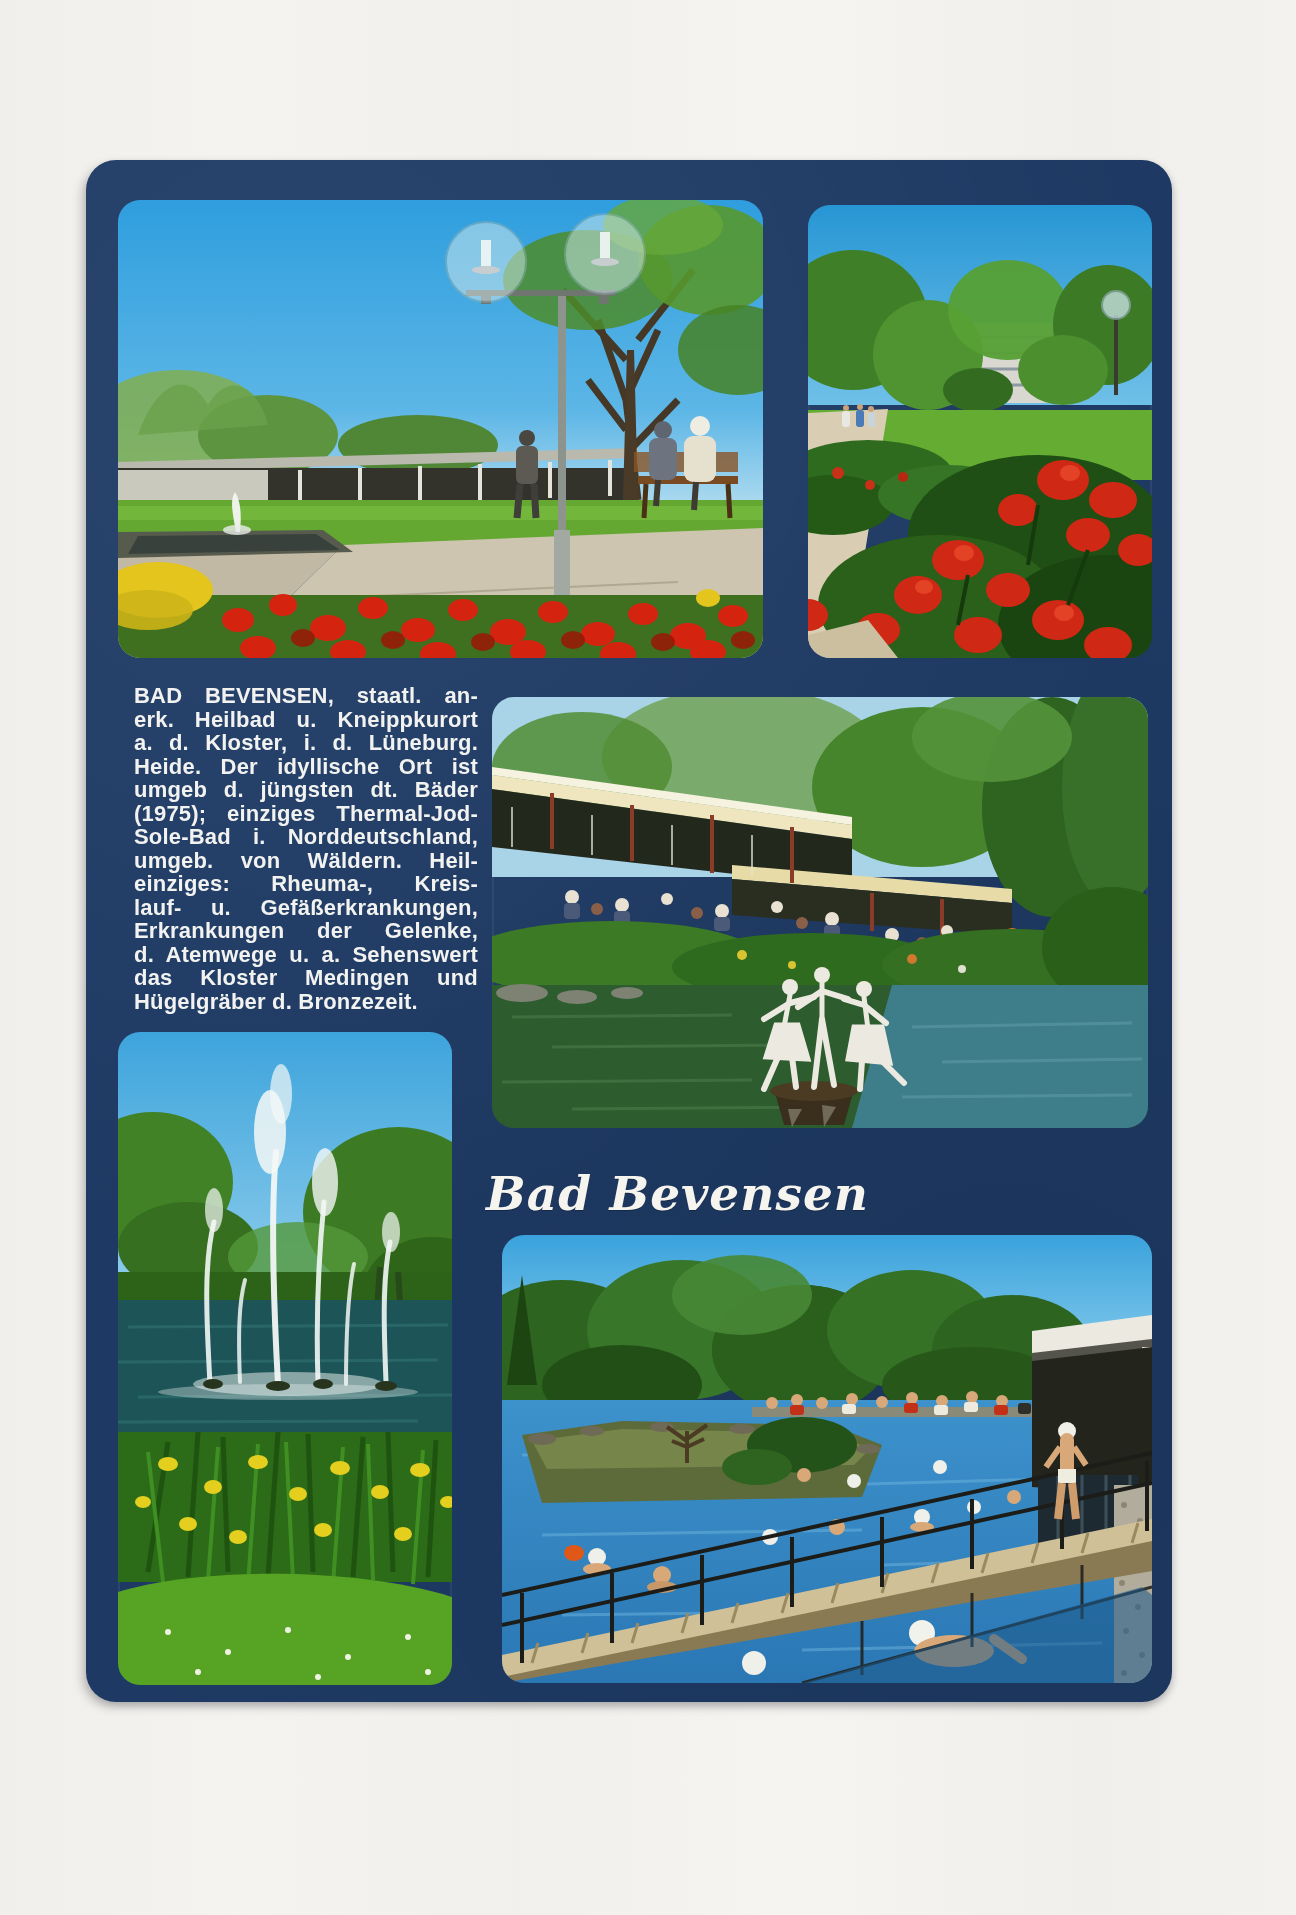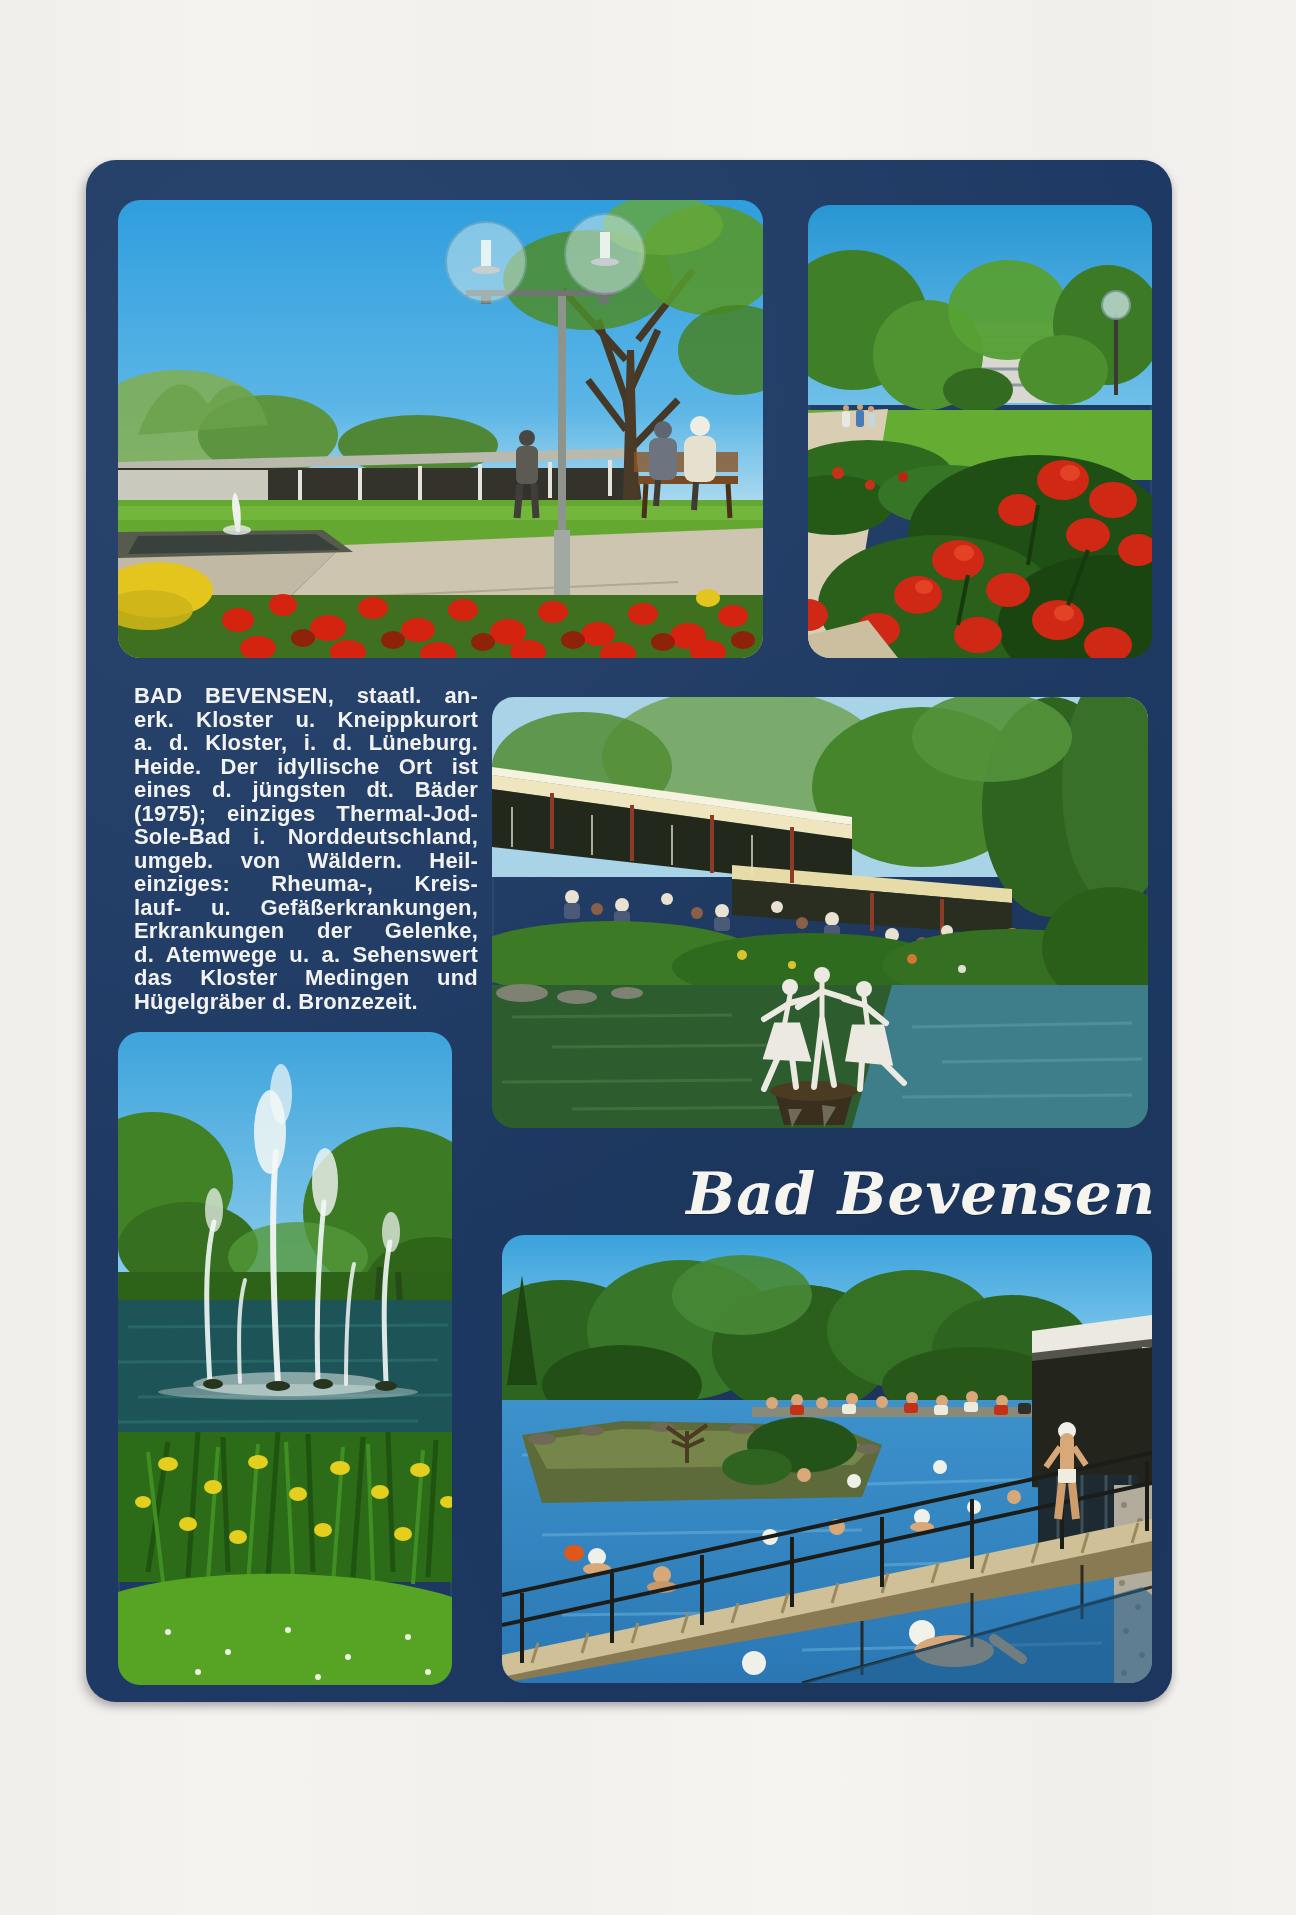--- a/index.html
+++ b/index.html
@@ -24,23 +24,23 @@
   .photo svg{display:block;width:100%;height:100%;}
   .text-block{
     position:absolute;left:48px;top:524px;width:344px;
     color:#f2f3f0;font-weight:bold;font-size:22px;line-height:23.5px;
     letter-spacing:0.2px;
   }
   .text-block .line{text-align:justify;text-align-last:justify;}
   .text-block .line.last{text-align:right;text-align-last:left;}
   .card-title{
     position:absolute;left:400px;top:986px;width:670px;height:96px;
-    text-align:right;
+    text-align:left;
     font-family:"DejaVu Serif",serif;font-style:italic;font-weight:bold;
-    font-size:58px;line-height:96px;color:#f5f4ef;letter-spacing:1px;
+    font-size:47px;line-height:96px;color:#f5f4ef;letter-spacing:1px;
     text-shadow:0 1px 0 rgba(0,0,0,0.25);
     white-space:nowrap;
   }
 </style>
 </head>
 <body>
 
 <div class="card">
 
   <div class="photo" style="left:32px;top:40px;width:645px;height:458px;" aria-label="Spa gardens with globe lamppost, red tulip bed, small fountain basin, bench with elderly couple and low Kurhaus building">
@@ -245,24 +245,24 @@
             <ellipse cx="256" cy="408" rx="10" ry="8"></ellipse>
         </g>
         <path d="M230,300 L220,360 M280,345 L260,400 M160,370 L150,420" stroke="#153a0c" stroke-width="4"></path>
       </g>
       <polygon points="0,430 60,415 90,453 0,453" fill="#cbbf9f"></polygon>
     </svg>
   </div>
 
   <div class="text-block">
     <div class="line">BAD BEVENSEN, staatl. an-</div>
-    <div class="line">erk. Kloster u. Kneippkurort</div>
+    <div class="line">erk. Heilbad u. Kneippkurort</div>
     <div class="line">a. d. Kloster, i. d. Lüneburg.</div>
     <div class="line">Heide. Der idyllische Ort ist</div>
-    <div class="line">eines d. jüngsten dt. Bäder</div>
+    <div class="line">umgeb d. jüngsten dt. Bäder</div>
     <div class="line">(1975); einziges Thermal-Jod-</div>
     <div class="line">Sole-Bad i. Norddeutschland,</div>
     <div class="line">umgeb. von Wäldern. Heil-</div>
     <div class="line">einziges: Rheuma-, Kreis-</div>
     <div class="line">lauf- u. Gefäßerkrankungen,</div>
     <div class="line">Erkrankungen der Gelenke,</div>
     <div class="line">d. Atemwege u. a. Sehenswert</div>
     <div class="line">das Kloster Medingen und</div>
     <div class="line last">Hügelgräber d. Bronzezeit.</div>
   </div>

